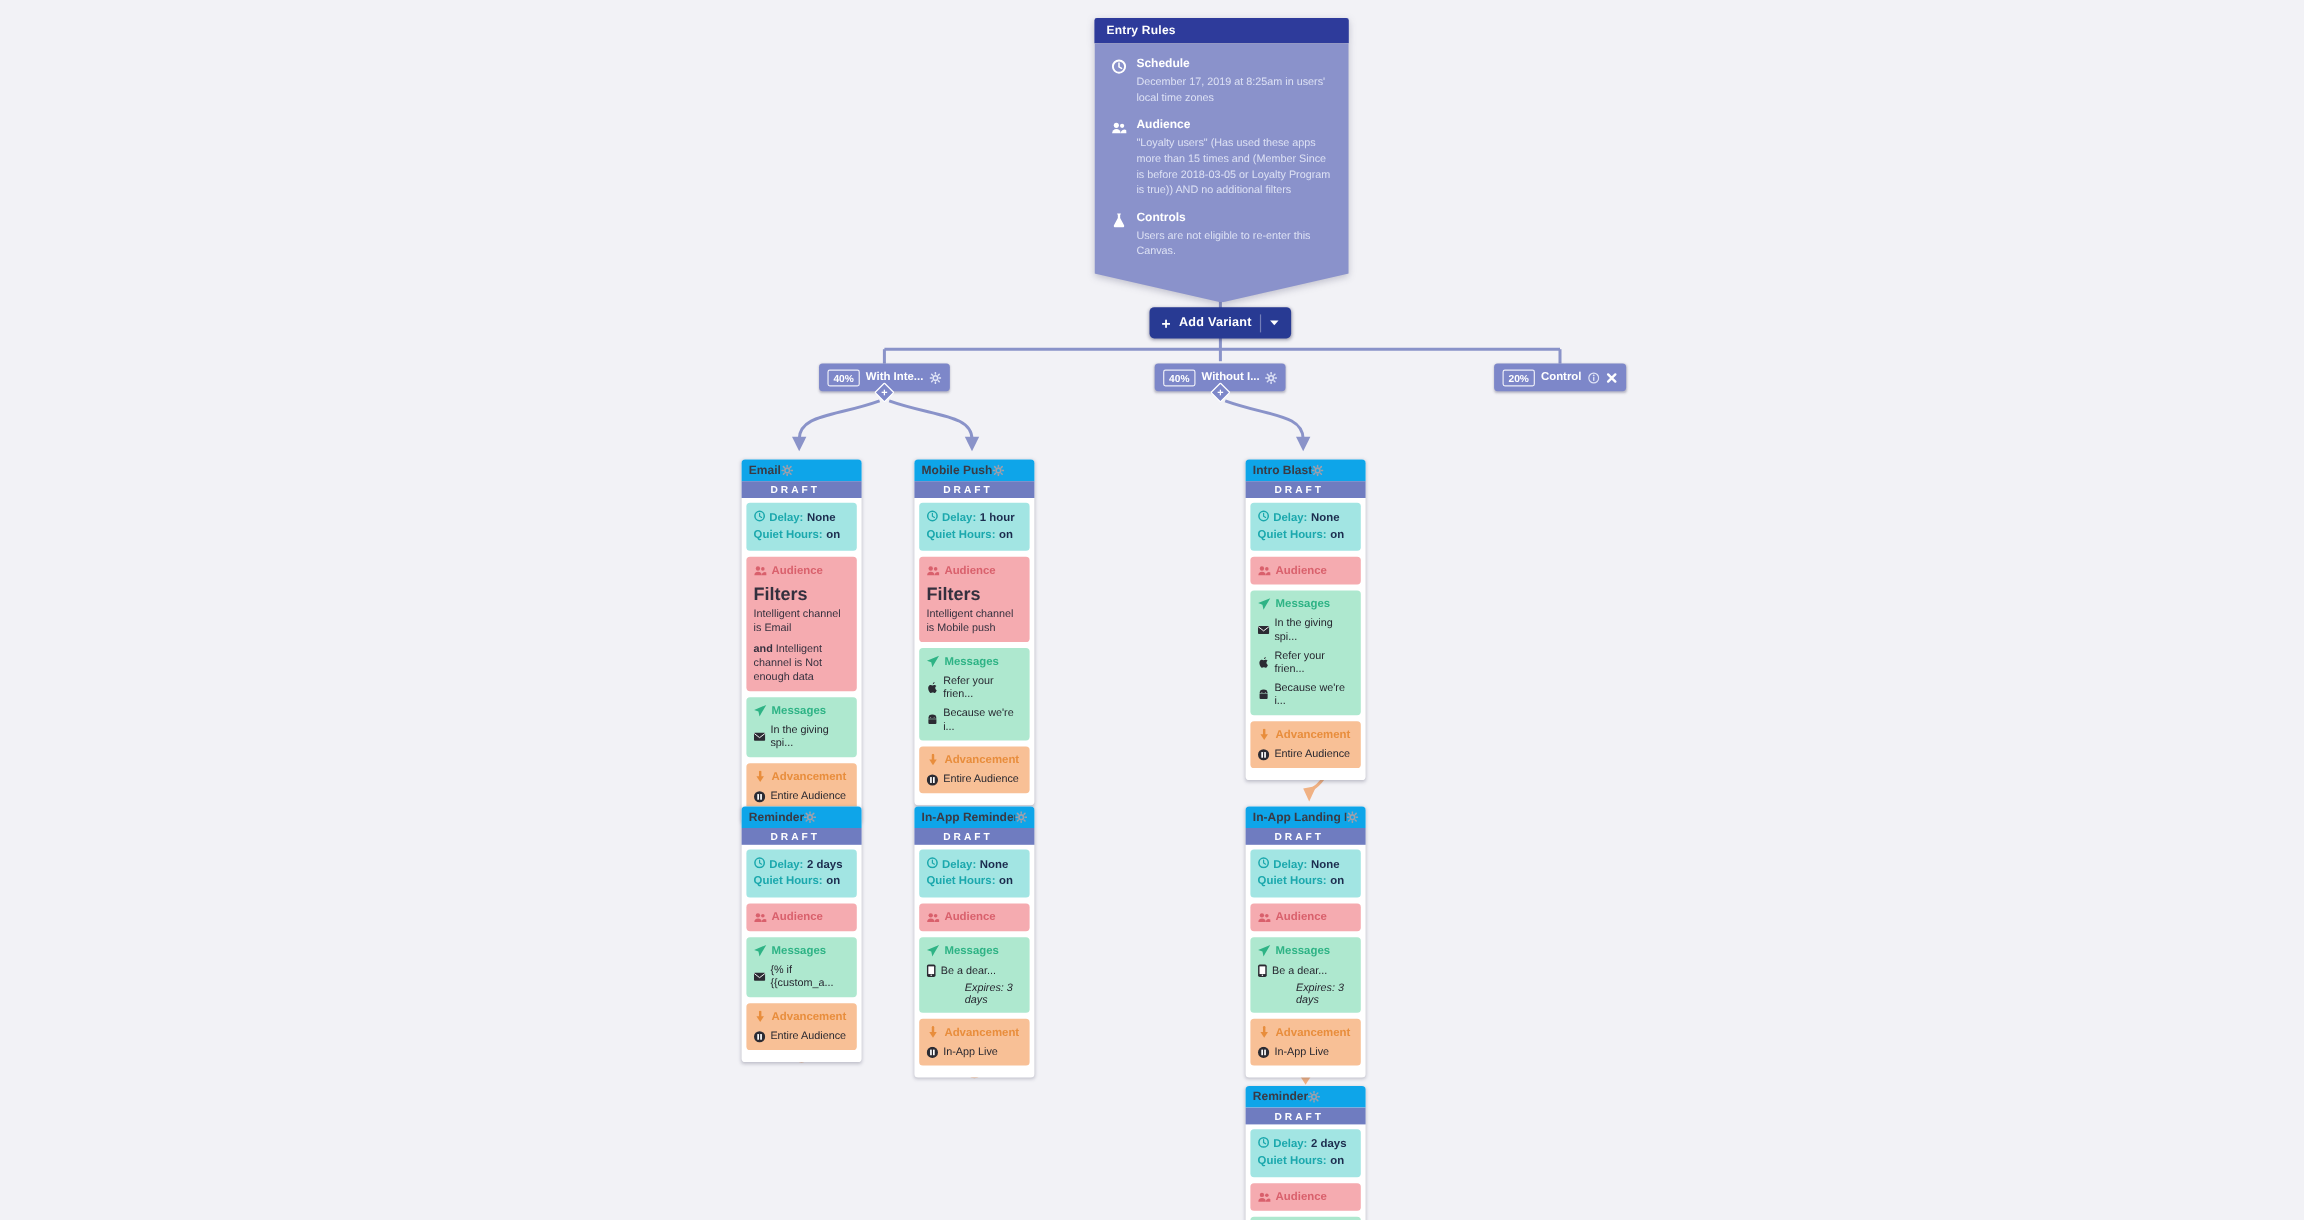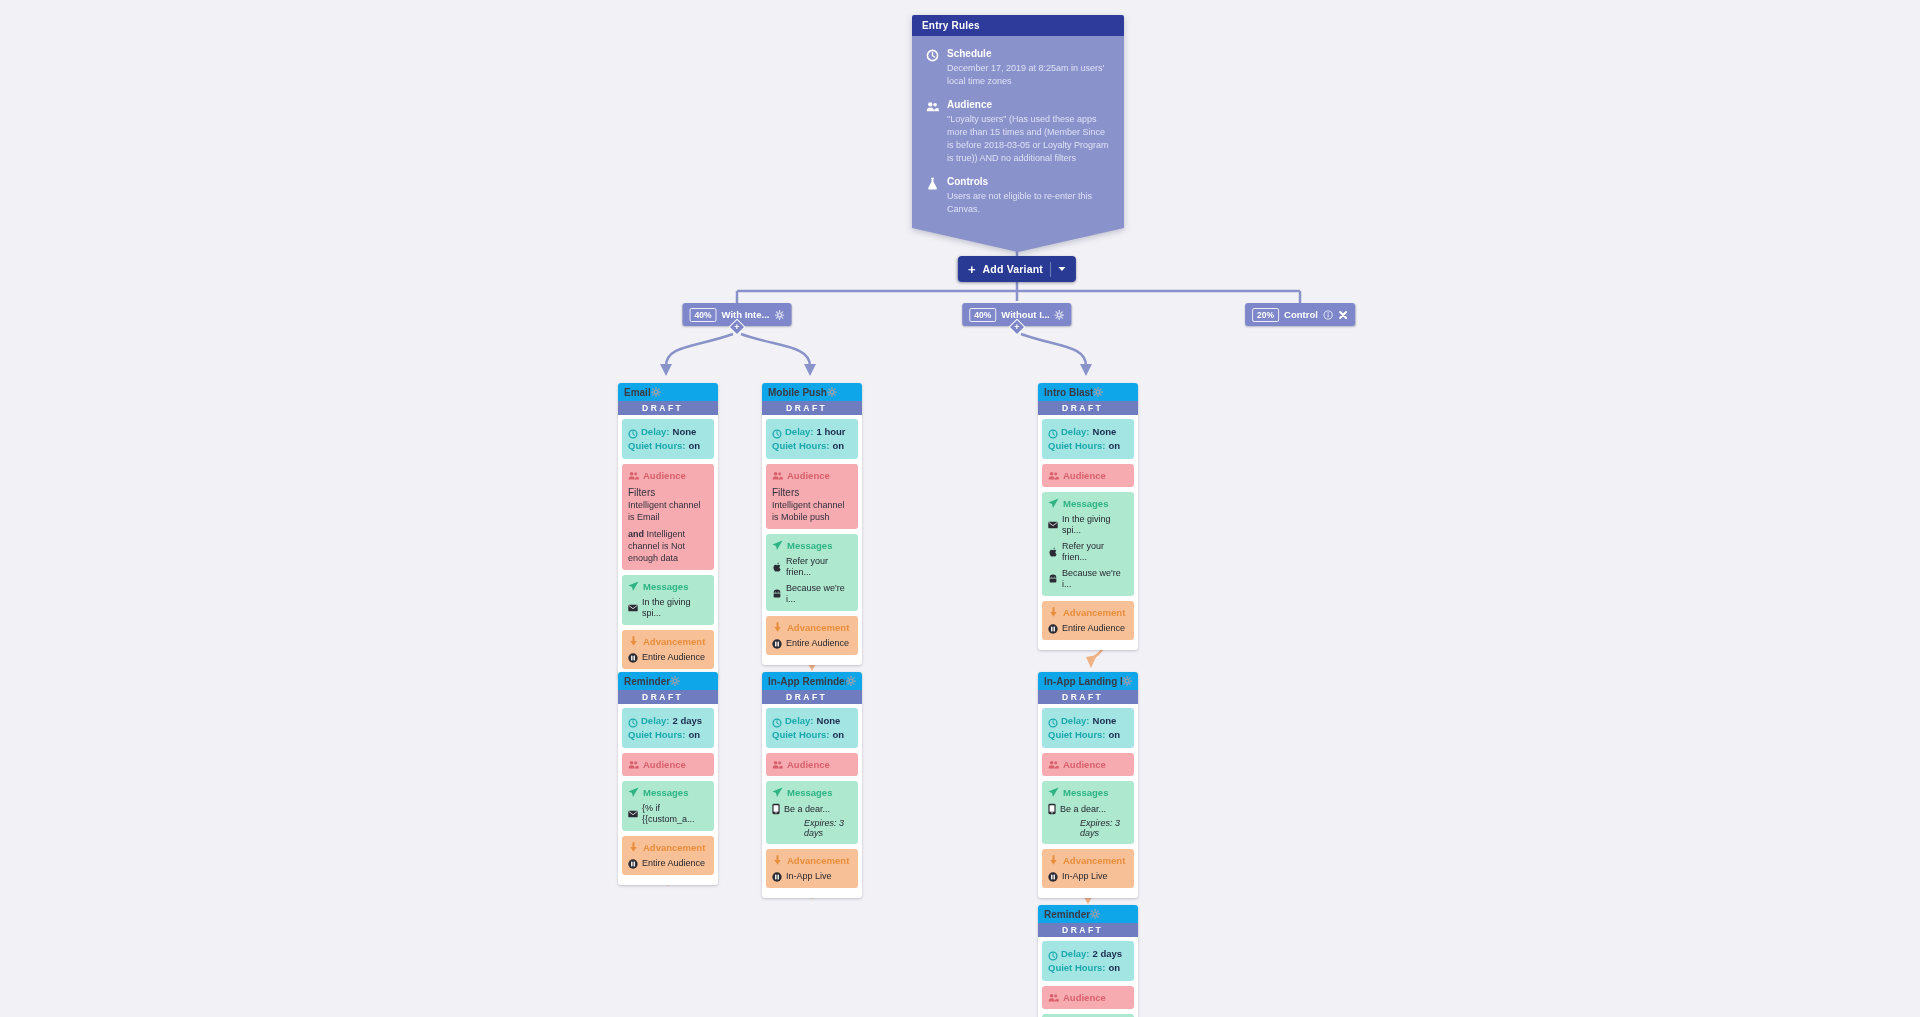--- a/index.html
+++ b/index.html
@@ -46,30 +46,30 @@
   .card{position:absolute;z-index:2;width:100px;background:#fff;border-radius:3px;box-shadow:0 1px 3px rgba(40,40,70,.25);padding-bottom:5px}
   .card-hd{display:flex;align-items:center;justify-content:flex-start;background:#0ea5e9;border-radius:3px 3px 0 0;padding:4px 6px;height:18px}
   .card-title{font-size:10px;font-weight:700;color:#3a3a44;white-space:nowrap;overflow:hidden}
   .ghd{width:10px;height:10px;color:#9fa0ab;flex:0 0 auto}
   .card-draft{background:var(--draft-blue);color:#fff;font-size:8.5px;font-weight:700;letter-spacing:2.5px;padding:3px 24px;height:14px;line-height:8px}
   .box{margin:4px 4px 5px;border-radius:3px;padding:6px 6px}
   .teal{background:var(--teal-bg)}
   .pink{background:var(--pink-bg)}
   .green{background:var(--green-bg)}
   .orange{background:var(--orange-bg)}
-  .trow{font-size:9.5px;line-height:14px;display:flex;align-items:flex-end;flex-wrap:wrap}
+  .trow{font-size:9.5px;line-height:14px;display:flex;align-items:flex-start;flex-wrap:wrap}
   .trow .tic{width:10px;height:10px;margin-right:3px;color:var(--teal-text)}
   .tl{color:var(--teal-text);font-weight:700;margin-right:3px}
   .tv{color:var(--ink);font-weight:700}
   .blabel{display:flex;align-items:center;gap:4px;font-size:9.5px;font-weight:700}
   .blabel .bic{width:11px;height:11px}
   .pinkl{color:var(--pink-text)}
   .greenl{color:var(--green-text)}
   .orangel{color:var(--orange-text)}
-  .ftitle{font-size:10px;font-weight:400;color:var(--dark);margin-top:6px}
+  .ftitle{font-size:15px;font-weight:700;color:var(--dark);margin-top:6px}
   .ftext{font-size:9px;line-height:12px;color:var(--dark);margin-top:1px}
   .ftext b{font-weight:700}
   .mrow{display:flex;align-items:center;gap:4px;margin-top:5px;font-size:9px;font-weight:400;color:#26262f;line-height:11px}
   .mrow .mic{width:10px;height:10px;flex:0 0 auto;color:#2b2b33}
   .expires{font-size:9px;font-style:italic;color:#26262f;margin:3px 0 0 32px}
 </style>
 </head>
 <body>
 
 <svg width="0" height="0" style="position:absolute">

